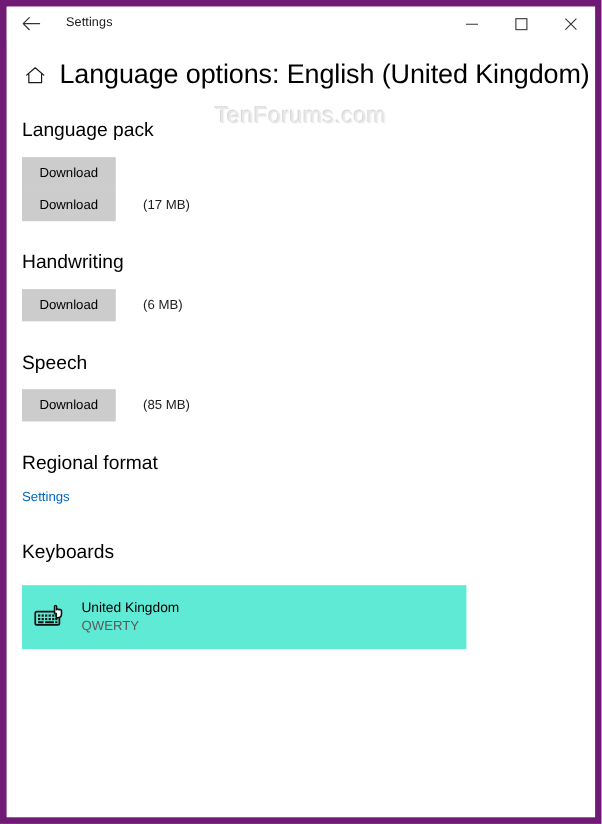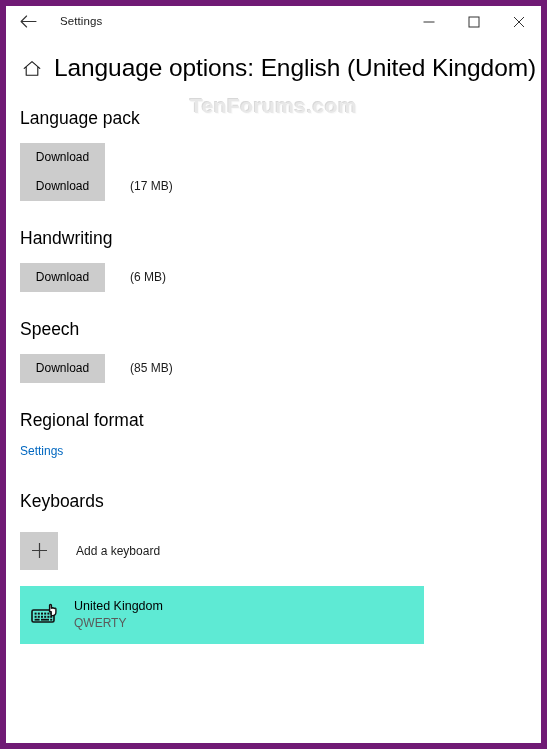--- a/index.html
+++ b/index.html
@@ -91,21 +91,21 @@
   }
 
   
   .watermark {
     position: absolute;
     top: 88px;
     left: 0;
     width: 100%;
     text-align: center;
     font-size: 21px;
-    font-weight: bold;
+    font-weight: normal;
     color: #e8e8e8;
     text-shadow: 1px 1px 0 #fafafa, -1px -1px 0 #d8d8d8;
     letter-spacing: 0.4px;
     pointer-events: none;
     user-select: none;
   }
 
   
   .content {
     padding-left: 14px;
@@ -302,28 +302,20 @@
     <div class="section">
       <div class="section-title sec-gap-1">Regional format</div>
       <div class="row">
         <a class="link" href="#">Settings</a>
       </div>
     </div>
 
     <div class="section">
       <div class="section-title keyboards-title">Keyboards</div>
 
-      <div class="add-keyboard">
-        <div class="plus-box">
-          <svg width="19" height="19" viewBox="0 0 19 19">
-            <path d="M9.5 2 L9.5 17 M2 9.5 L17 9.5" stroke="#3c3c3c" stroke-width="1.2" fill="none"></path>
-          </svg>
-        </div>
-        <div class="add-keyboard-label">Add a keyboard</div>
-      </div>
 
       <div class="keyboard-list">
         <div class="keyboard-item">
           <div class="kb-icon">
             <svg width="30" height="26" viewBox="0 0 30 26">
               <rect x="1" y="8" width="22" height="12" rx="1.5" ry="1.5" stroke="#111111" stroke-width="1.6" fill="none"></rect>
               <g fill="#111111">
                 <rect x="3.6" y="10.6" width="2" height="2"></rect>
                 <rect x="6.8" y="10.6" width="2" height="2"></rect>
                 <rect x="10" y="10.6" width="2" height="2"></rect>

